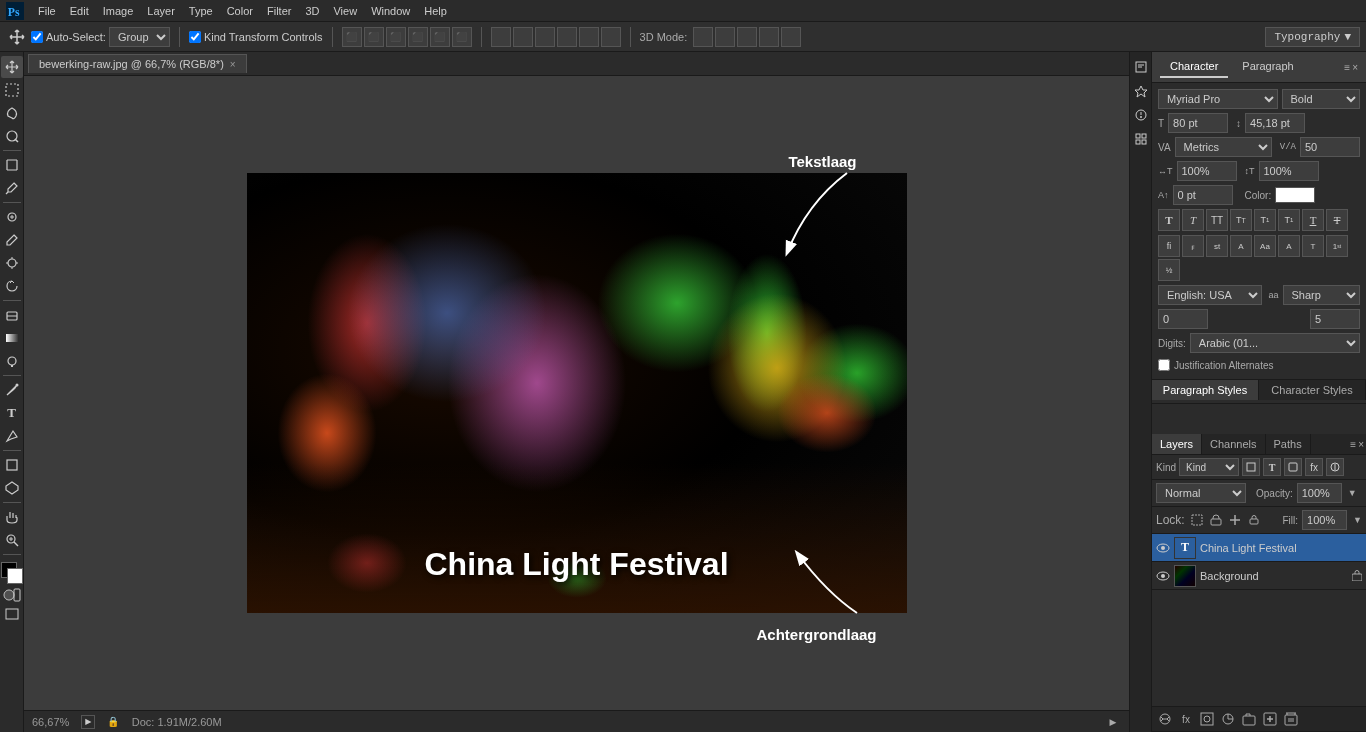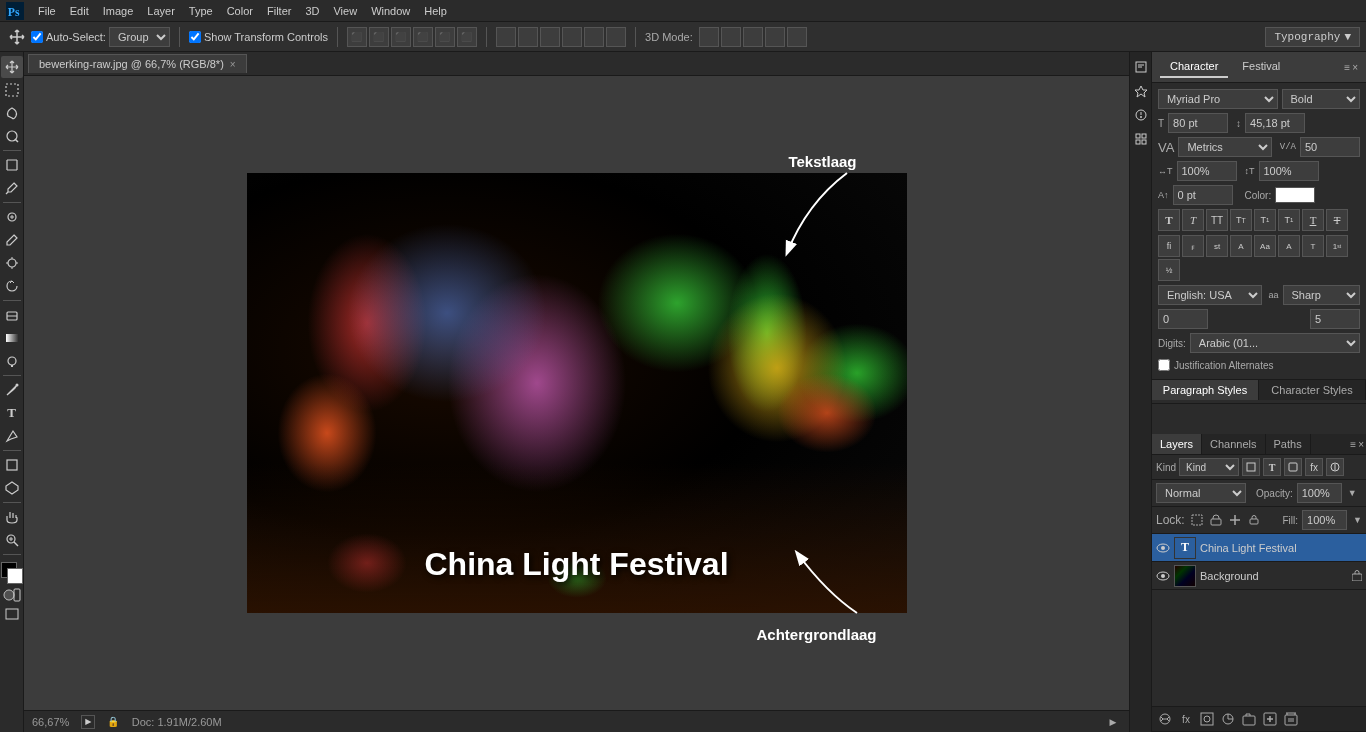--- a/index.html
+++ b/index.html
@@ -143,21 +143,21 @@
     <input type="checkbox" class="toolbar-checkbox" checked="" style="">
     <span>Auto-Select:</span>
     <select class="toolbar-select">
       <option>Group</option>
       <option>Layer</option>
     </select>
   </div>
   <div class="toolbar-separator"></div>
   <div class="toolbar-item">
     <input type="checkbox" class="toolbar-checkbox" checked="" style="">
-    <span>Show Transform Controls</span>
+    <span>Kind Transform Controls</span>
   </div>
   <div class="toolbar-separator"></div>
 
   <div style="display:flex;gap:2px;align-items:center;">
     <div style="width:20px;height:20px;background:#3d3d3d;border:1px solid #555;display:flex;align-items:center;justify-content:center;cursor:pointer;">
         <span style="font-size:9px;color:#ccc;">⬛</span>
       </div>
     <div style="width:20px;height:20px;background:#3d3d3d;border:1px solid #555;display:flex;align-items:center;justify-content:center;cursor:pointer;">
         <span style="font-size:9px;color:#ccc;">⬛</span>
       </div>
@@ -450,21 +450,21 @@
           </svg>
       </div>
     </div>
 
     <div id="right-panels">
 
       <div class="panel">
         <div class="panel-header">
           <div class="panel-tabs">
             <div class="panel-tab active">Character</div>
-            <div class="panel-tab">Festival</div>
+            <div class="panel-tab">Paragraph</div>
           </div>
           <div style="display:flex;gap:2px;">
             <span style="color:#aaa;font-size:10px;cursor:pointer;">≡</span>
             <span style="color:#aaa;font-size:10px;cursor:pointer;">×</span>
           </div>
         </div>
 
         <div class="panel-content">
 
           <div class="row">
@@ -477,21 +477,21 @@
           </div>
 
           <div class="row">
             <span style="color:#aaa;font-size:10px;">T</span>
             <input type="text" class="panel-input" value="80 pt" style="">
             <span style="color:#aaa;font-size:10px;margin-left:4px;">↕</span>
             <input type="text" class="panel-input" value="45,18 pt" style="">
           </div>
 
           <div class="row">
-            <span style="color:#aaa;font-size:13px;text-align:center;">VA</span>
+            <span style="color:#aaa;font-size:10px;text-align:center;">VA</span>
             <select class="panel-select">
               <option>Metrics</option>
               <option>Optical</option>
             </select>
             <span style="color:#aaa;font-size:9px;margin-left:4px;font-family:Liberation Mono, monospace;">V/A</span>
             <input type="text" class="panel-input" value="50" style="">
           </div>
 
           <div class="row">
             <span style="color:#aaa;font-size:9px;">↔T</span>

